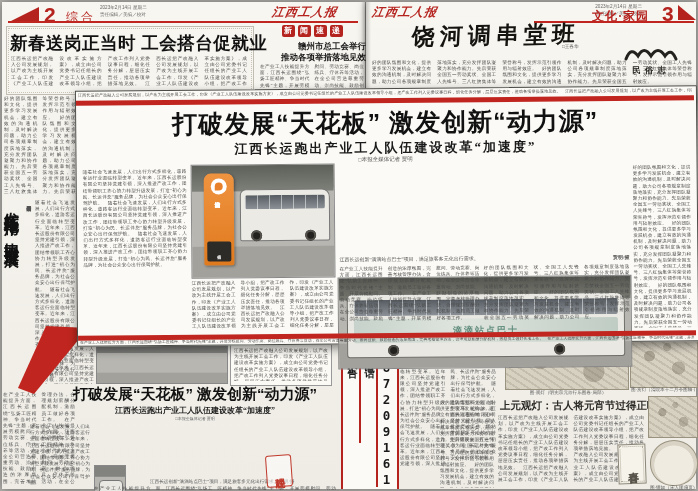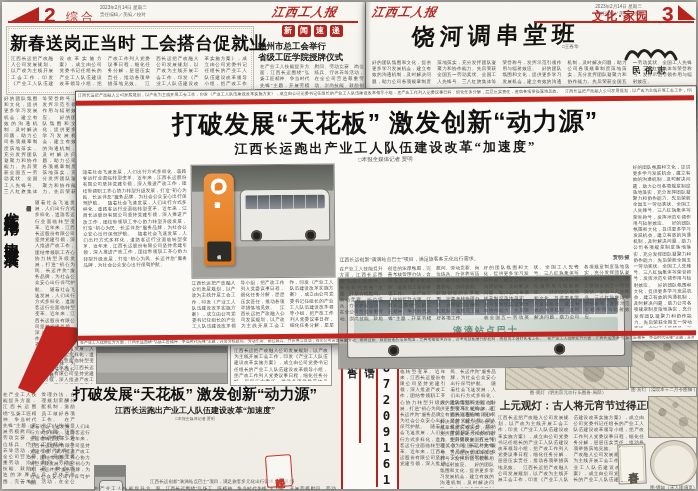--- a/index.html
+++ b/index.html
@@ -57,23 +57,23 @@
   <div class="abs" style="left:6px;top:26px;width:246px;height:67px;border:1px solid #c2bdb2;outline:1px dotted #c9c4b8;outline-offset:-3px"></div>
   <div class="abs hl" style="left:10px;top:31px;width:238px;font-size:17.5px;text-align:center;letter-spacing:.5px;white-space:nowrap">新春送岗正当时 工会搭台促就业</div>
   <div class="abs tt c5" style="left:11px;top:56px;width:236px;height:34px">江西长运把产改融入公司发展规划，以产改为主线开展工会工作，印发《产业工人队伍建设改革实施方案》，成立由公司党委书记任组长的产业工人队伍建设改革领导小组，把产改工作列入党委议事日程，细化任务分解，层层压实责任，推动各项举措落地见效。　江西长运把产改融入公司发展规划，以产改为主线开展工会工作，印发《产业工人队伍建设改革实施方案》，成立由公司党委书记任组长的产业工人队伍建设改革领导小组，把产改工作列入党委议事日程，细化任务分解，层层压实责任，推动各项举措落地见效。</div>
 
   <div class="abs" style="left:262px;top:25px;width:100px;display:flex;gap:3px;justify-content:center">
     <div class="badgebox">新</div>
     <div class="badgebox">闻</div>
     <div class="badgebox">速</div>
     <div class="badgebox">递</div>
   </div>
-  <div class="abs serif" style="left:258px;top:41px;width:108px;text-align:left;font-size:8.5px;font-weight:bold;line-height:1.3">
+  <div class="abs serif" style="left:258px;top:41px;width:108px;text-align:right;font-size:8.5px;font-weight:bold;line-height:1.3">
     <div>赣州市总工会举行</div>
-    <div>省级工匠学院授牌仪式</div>
+    <div>推动各项举措落地见效</div>
   </div>
   <div class="abs tt c2" style="left:260px;top:64px;width:104px;height:28px">在产业工人技能提升方面，江西长运围绕“弘扬工匠精神、争当时代先锋”主题，开展劳模慰问、劳动竞赛、岗位练兵、疗休养等活动，在全公司营造尊重劳动、崇尚技能、鼓励创造的浓厚氛围，完善考核管理办法，合理规划薪酬分配机制，激励员工做好各项工作。</div>
 
   <div class="abs tt c2" style="left:4px;top:96px;width:72px;height:100px">好的团队氛围和文化，提供更多学习发展机会，建立有效的沟通机制，及时解决问题，助力公司各项规章制度落地落实，充分发挥团队凝聚力和协作能力。先后荣获全国五一劳动奖状、全国工人先锋号、三八红旗集体等荣誉称号，发挥示范引领作用与辐射效应。　好的团队氛围和文化，提供更多学习发展机会，建立有效的沟通机制，及时解决问题，助力公司各项规章制度落地落实，充分发挥团队凝聚力和协作能力。先后荣获全国五一劳动奖状、全国工人先锋号、三八红旗集体等荣誉称号，发挥示范引领作用与辐射效应。</div>
   <div class="abs vtext hl" style="left:3px;top:200px;height:188px;font-size:15px;letter-spacing:2px;line-height:1.1">发挥阵地作用 协同推进发展</div>
   <div class="abs vtext" style="left:25px;top:202px;height:105px;font-size:4.8px;color:#555">会昌县政府与县总工会第十次联席会议召开</div>
   <div class="abs tt" style="left:35px;top:200px;width:40px;height:188px">随着社会飞速发展，人们出行方式多样化，道路客运行业面临转型变革。近年来，江西长运股份有限公司坚持党建引领，深入推进产改工作，团结带领职工齐心协力转型升级发展，打造“初心为民、长运伴您”服务品牌，为社会公众安心出行保驾护航。　随着社会飞速发展，人们出行方式多样化，道路客运行业面临转型变革。近年来，江西长运股份有限公司坚持党建引领，深入推进产改工作，团结带领职工齐心协力转型升级发展，打造“初心为民、长运伴您”服务品牌，为社会公众安心出行保驾护航。</div>
   <div class="abs tt c2" style="left:3px;top:392px;width:72px;height:96px">在产业工人技能提升方面，江西长运围绕“弘扬工匠精神、争当时代先锋”主题，开展劳模慰问、劳动竞赛、岗位练兵、疗休养等活动，在全公司营造尊重劳动、崇尚技能、鼓励创造的浓厚氛围，完善考核管理办法，合理规划薪酬分配机制，激励员工做好各项工作。　在产业工人技能提升方面，江西长运围绕“弘扬工匠精神、争当时代先锋”主题，开展劳模慰问、劳动竞赛、岗位练兵、疗休养等活动，在全公司营造尊重劳动、崇尚技能、鼓励创造的浓厚氛围，完善考核管理办法，合理规划薪酬分配机制，激励员工做好各项工作。</div>
 
   <div class="abs" style="left:534px;top:4px;width:108px;font-size:4.6px;color:#666;line-height:1.5;text-align:right">

